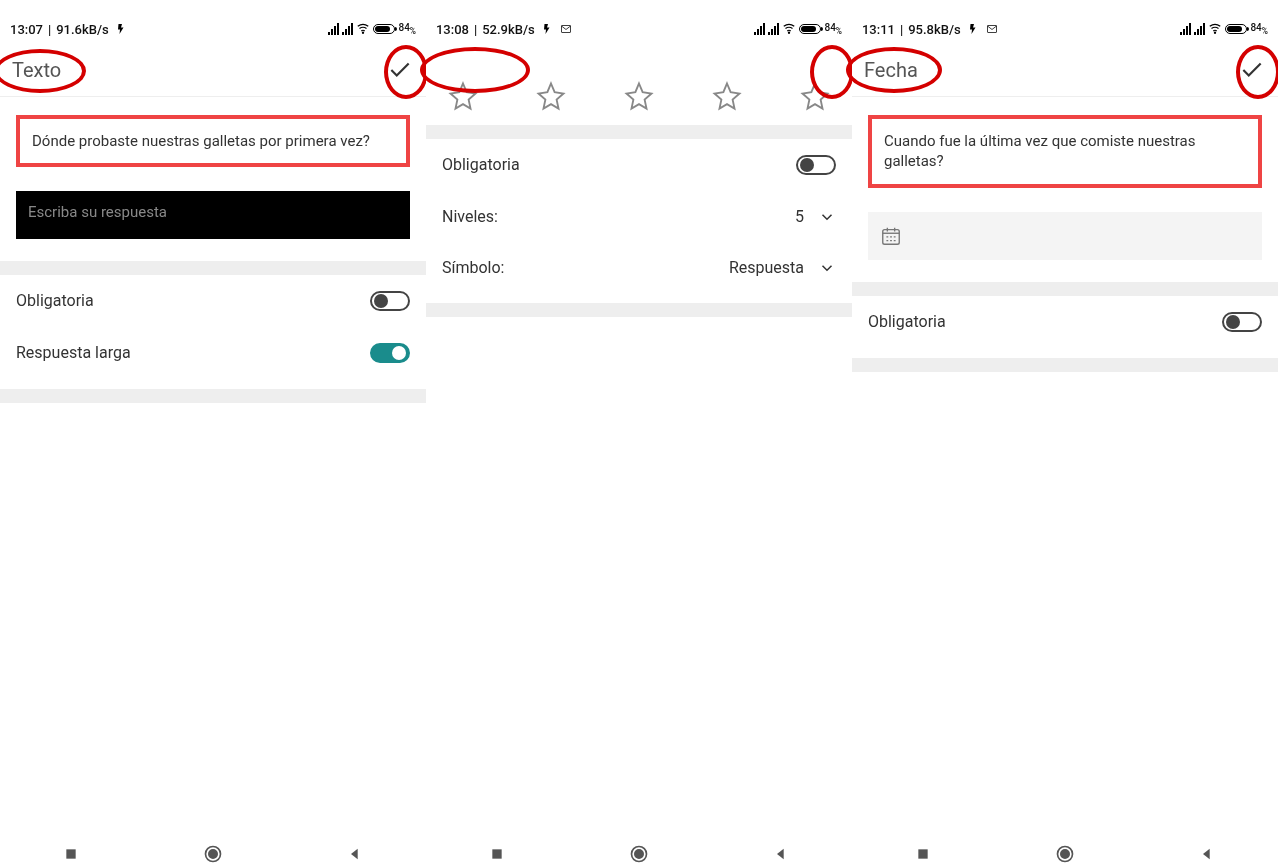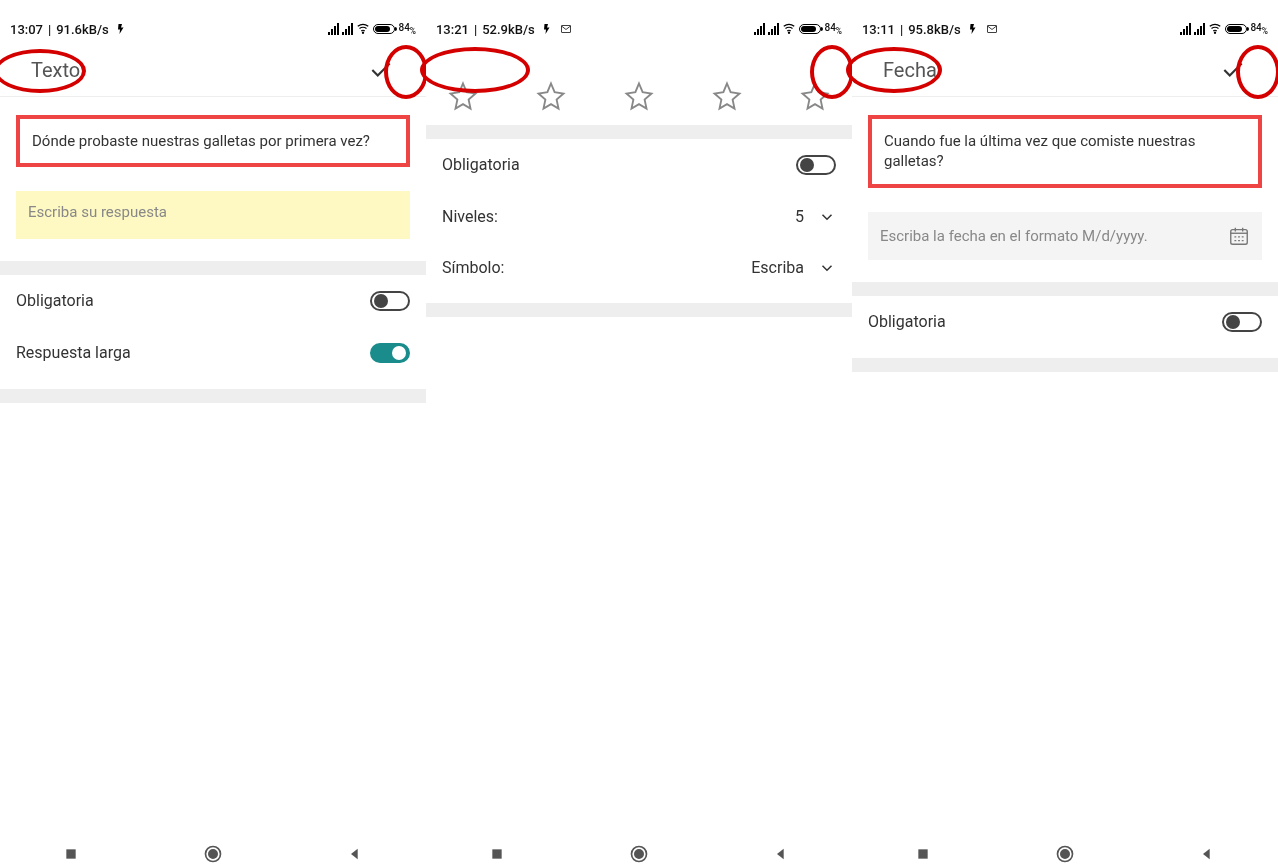--- a/index.html
+++ b/index.html
@@ -51,21 +51,21 @@
   }
   .battery .fill { position:absolute; left:1px; top:1px; bottom:1px; width:75%; background:#000; border-radius:4px;}
   .pct { font-size:10px; }
 
   
   .app-header {
     height:54px;
     display:flex;
     align-items:center;
     justify-content:space-between;
-    padding:0 31px;
+    padding:0 12px;
     border-bottom:1px solid #eee;
     font-size:20px;
     color:#555;
     font-weight:400;
   }
   .check-btn { width:28px; height:28px; display:flex; align-items:center; justify-content:center; cursor:pointer;}
   .check-btn svg { stroke:#333; }
 
   
   .content { padding:18px 16px 0 16px; }
@@ -74,21 +74,21 @@
     padding:12px 12px;
     font-size:15px;
     color:#333;
     width:100%;
     line-height:1.35;
   }
   .question.active { border-color:#2b6a6a; outline:1px solid #2b6a6a; outline-offset:-1px;}
   .answer-box {
     margin-top:24px;
     width:100%;
-    background:#fef9c3;
+    background:#000000;
     color:#888;
     font-size:15px;
     padding:12px;
     min-height:48px;
   }
   .date-box {
     margin-top:24px;
     width:100%;
     background:#f4f4f4;
     color:#888;
@@ -274,21 +274,21 @@
         </div>
     </div>
 
     <div class="annot" style="left:-6px; top:34px; width:92px; height:44px;"></div>
     <div class="annot" style="right:-2px; top:30px; width:44px; height:54px;"></div>
   </div>
 
   <div class="screen">
     <div class="statusbar">
       <div class="left">
-        <span>13:21</span>
+        <span>13:08</span>
         <span>|</span>
         <span>52.9kB/s</span>
         <span class="status-icon">
           <svg viewBox="0 0 24 24" width="12" height="12" fill="#000">
               <path d="M7 2l-1 11h4l-1 9 8-13h-5l2-7z"></path>
             </svg>
         </span>
         <span class="status-icon">
           <svg viewBox="0 0 24 24" width="14" height="12" fill="none" stroke="#000" stroke-width="1.5">
               <rect x="3" y="5" width="18" height="14" rx="1"></rect>
@@ -360,21 +360,21 @@
         <div class="right">
           <span>5</span>
           <span class="chevron"><svg viewBox="0 0 24 24" fill="none" stroke="#333" stroke-width="2">
                 <path d="M6 9l6 6 6-6"></path>
               </svg></span>
         </div>
       </div>
       <div class="setting-row">
         <span>Símbolo:</span>
         <div class="right">
-          <span>Escriba</span>
+          <span>Respuesta</span>
           <span class="chevron"><svg viewBox="0 0 24 24" fill="none" stroke="#333" stroke-width="2">
                 <path d="M6 9l6 6 6-6"></path>
               </svg></span>
         </div>
       </div>
     </div>
     <div class="gray-gap wide"></div>
 
     <div class="navbar">
       <div class="nav-icon">
@@ -453,21 +453,20 @@
             <path d="M4 12l5 5L20 6"></path>
           </svg>
       </div>
     </div>
 
     <div class="content">
       <div class="question">
         <span>Cuando fue la última vez que comiste nuestras galletas?</span>
       </div>
       <div class="date-box">
-        <span>Escriba la fecha en el formato M/d/yyyy.</span>
         <span class="calendar-icon">
           <svg viewBox="0 0 24 24" fill="none" stroke="#777" stroke-width="1.5">
               <rect x="3" y="5" width="18" height="16" rx="2"></rect>
               <path d="M3 9h18"></path>
               <path d="M8 3v4M16 3v4"></path>
               <path d="M7 13h2M11 13h2M15 13h2M7 17h2M11 17h2M15 17h2"></path>
             </svg>
         </span>
       </div>
     </div>

